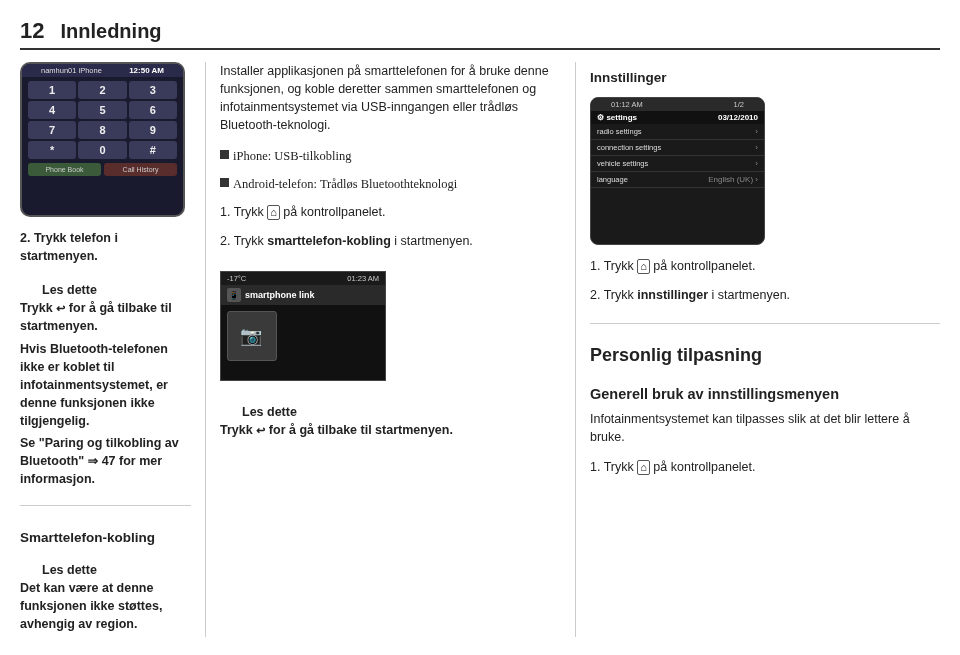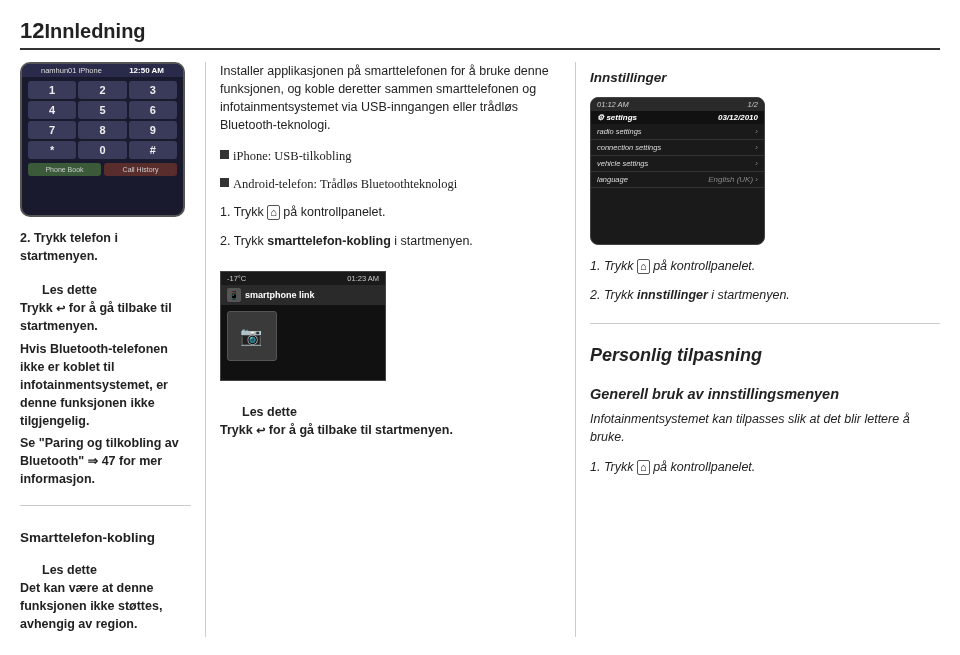--- a/index.html
+++ b/index.html
@@ -24,21 +24,21 @@
     .header {
       display: flex;
       align-items: baseline;
       border-bottom: 2px solid #333;
       padding-bottom: 4px;
       margin-bottom: 12px;
     }
     .header-page-num {
       font-size: 22px;
       font-weight: bold;
-      margin-right: 0;
+      margin-right: 16px;
     }
     .header-title {
       font-size: 20px;
       font-weight: bold;
     }
 
     
     .content {
       display: flex;
       flex: 1;
@@ -64,21 +64,20 @@
       gap: 8px;
     }
 
     .col-right {
       flex: 1;
       padding-left: 14px;
       border-left: 1px solid #ccc;
       display: flex;
       flex-direction: column;
       gap: 8px;
-      font-style: italic;
     }
 
     
     .phone-mockup {
       background: #1a1a2e;
       border-radius: 10px;
       width: 165px;
       height: 155px;
       overflow: hidden;
       margin-bottom: 4px;
@@ -142,21 +141,21 @@
       height: 148px;
       overflow: hidden;
       border: 1.5px solid #444;
       margin-bottom: 4px;
     }
     .settings-top-bar {
       background: #2a2a2a;
       display: flex;
       align-items: center;
       justify-content: space-between;
-      padding: 2px 6px;
+      padding: 2px 20px;
       font-size: 7.5px;
       color: #ccc;
     }
     .settings-title-bar {
       background: #111;
       padding: 2px 6px;
       font-size: 8px;
       font-weight: bold;
       color: #fff;
       display: flex;

